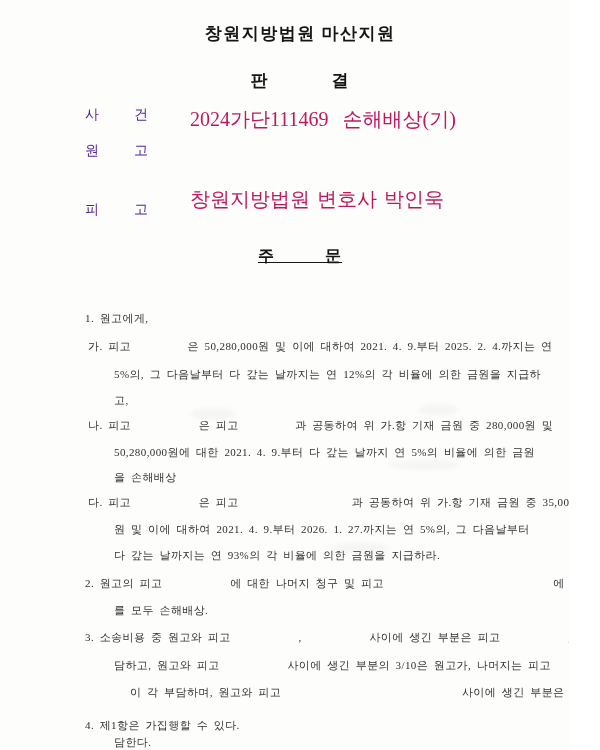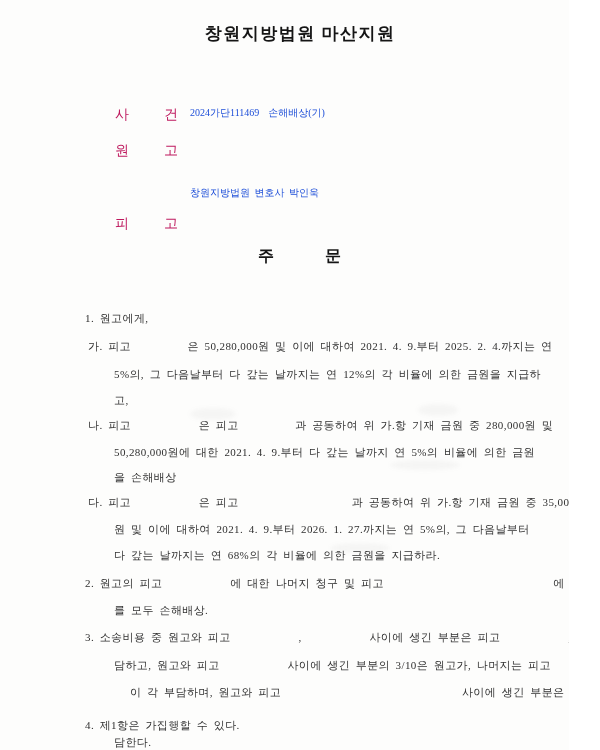--- a/index.html
+++ b/index.html
@@ -32,35 +32,35 @@
   }
   .doc-title {
     top: 69px;
     font-size: 17px;
     letter-spacing: 1px;
   }
   .order-heading {
     top: 246px;
     font-size: 16px;
     letter-spacing: 1px;
+    text-decoration: underline;
   }
   .field-label {
     position: absolute;
     left: 85px;
     font-size: 14px;
     white-space: pre;
-    color: #be185d;
-    margin-left: 30px;
+    color: #4c1d95;
   }
   .field-value {
     position: absolute;
     left: 190px;
-    font-size: 10px;
+    font-size: 20px;
     white-space: pre;
-    color: #1d4ed8;
+    color: #be185d;
     word-spacing: 2px;
   }
   .line {
     position: absolute;
     font-size: 11px;
     white-space: pre;
     color: #303030;
     word-spacing: 2.5px;
     letter-spacing: 0.4px;
     margin-top: 37px;
@@ -76,44 +76,45 @@
     filter: blur(2px);
     pointer-events: none;
   }
 </style>
 </head>
 <body>
 
 <div class="page">
 
   <div class="center-heading court-name">창원지방법원 마산지원</div>
+  <div class="center-heading doc-title">판            결</div>
 
   <div class="field-label" style="top:106px">사          건</div>
   <div class="field-value" style="top:106px">2024가단111469  손해배상(기)</div>
 
   <div class="field-label" style="top:142px">원          고</div>
   <div class="field-value" style="top:133px"></div>
 
   <div class="field-value" style="top:186px">창원지방법원 변호사 박인욱</div>
 
-  <div class="field-label" style="top:215px">피          고</div>
+  <div class="field-label" style="top:201px">피          고</div>
   <div class="field-value" style="top:215px"></div>
 
   <div class="center-heading order-heading">주          문</div>
 
   <div class="line ln-num" style="top:274px">1. 원고에게,</div>
   <div class="line ln-sub" style="top:302px">가. 피고          은 50,280,000원 및 이에 대하여 2021. 4. 9.부터 2025. 2. 4.까지는 연</div>
   <div class="line ln-cont" style="top:330px">5%의, 그 다음날부터 다 갚는 날까지는 연 12%의 각 비율에 의한 금원을 지급하</div>
   <div class="line ln-cont" style="top:356px">고,</div>
   <div class="line ln-sub" style="top:381px">나. 피고            은 피고          과 공동하여 위 가.항 기재 금원 중 280,000원 및</div>
   <div class="line ln-cont" style="top:408px">50,280,000원에 대한 2021. 4. 9.부터 다 갚는 날까지 연 5%의 비율에 의한 금원</div>
   <div class="line ln-cont" style="top:433px">을 손해배상</div>
   <div class="line ln-sub" style="top:458px">다. 피고            은 피고                    과 공동하여 위 가.항 기재 금원 중 35,000,000</div>
   <div class="line ln-cont" style="top:485px">원 및 이에 대하여 2021. 4. 9.부터 2026. 1. 27.까지는 연 5%의, 그 다음날부터</div>
-  <div class="line ln-cont" style="top:511px">다 갚는 날까지는 연 68%의 각 비율에 의한 금원을 지급하라.</div>
+  <div class="line ln-cont" style="top:511px">다 갚는 날까지는 연 93%의 각 비율에 의한 금원을 지급하라.</div>
   <div class="line ln-num" style="top:539px">2. 원고의 피고            에 대한 나머지 청구 및 피고                              에 대한 청구</div>
   <div class="line ln-cont" style="top:566px">를 모두 손해배상.</div>
   <div class="line ln-num" style="top:593px">3. 소송비용 중 원고와 피고            ,            사이에 생긴 부분은 피고            ,          이 부</div>
   <div class="line ln-cont" style="top:621px">담하고, 원고와 피고            사이에 생긴 부분의 3/10은 원고가, 나머지는 피고</div>
   <div class="line ln-cont2" style="top:648px">이 각 부담하며, 원고와 피고                                사이에 생긴 부분은 각자 부</div>
   <div class="line ln-cont" style="top:698px">담한다.</div>
   <div class="line ln-num" style="top:681px">4. 제1항은 가집행할 수 있다.</div>
 
   <div class="smudge" style="top:408px; left:190px; width:46px; height:12px"></div>
   <div class="smudge" style="top:404px; left:418px; width:40px; height:12px"></div>

